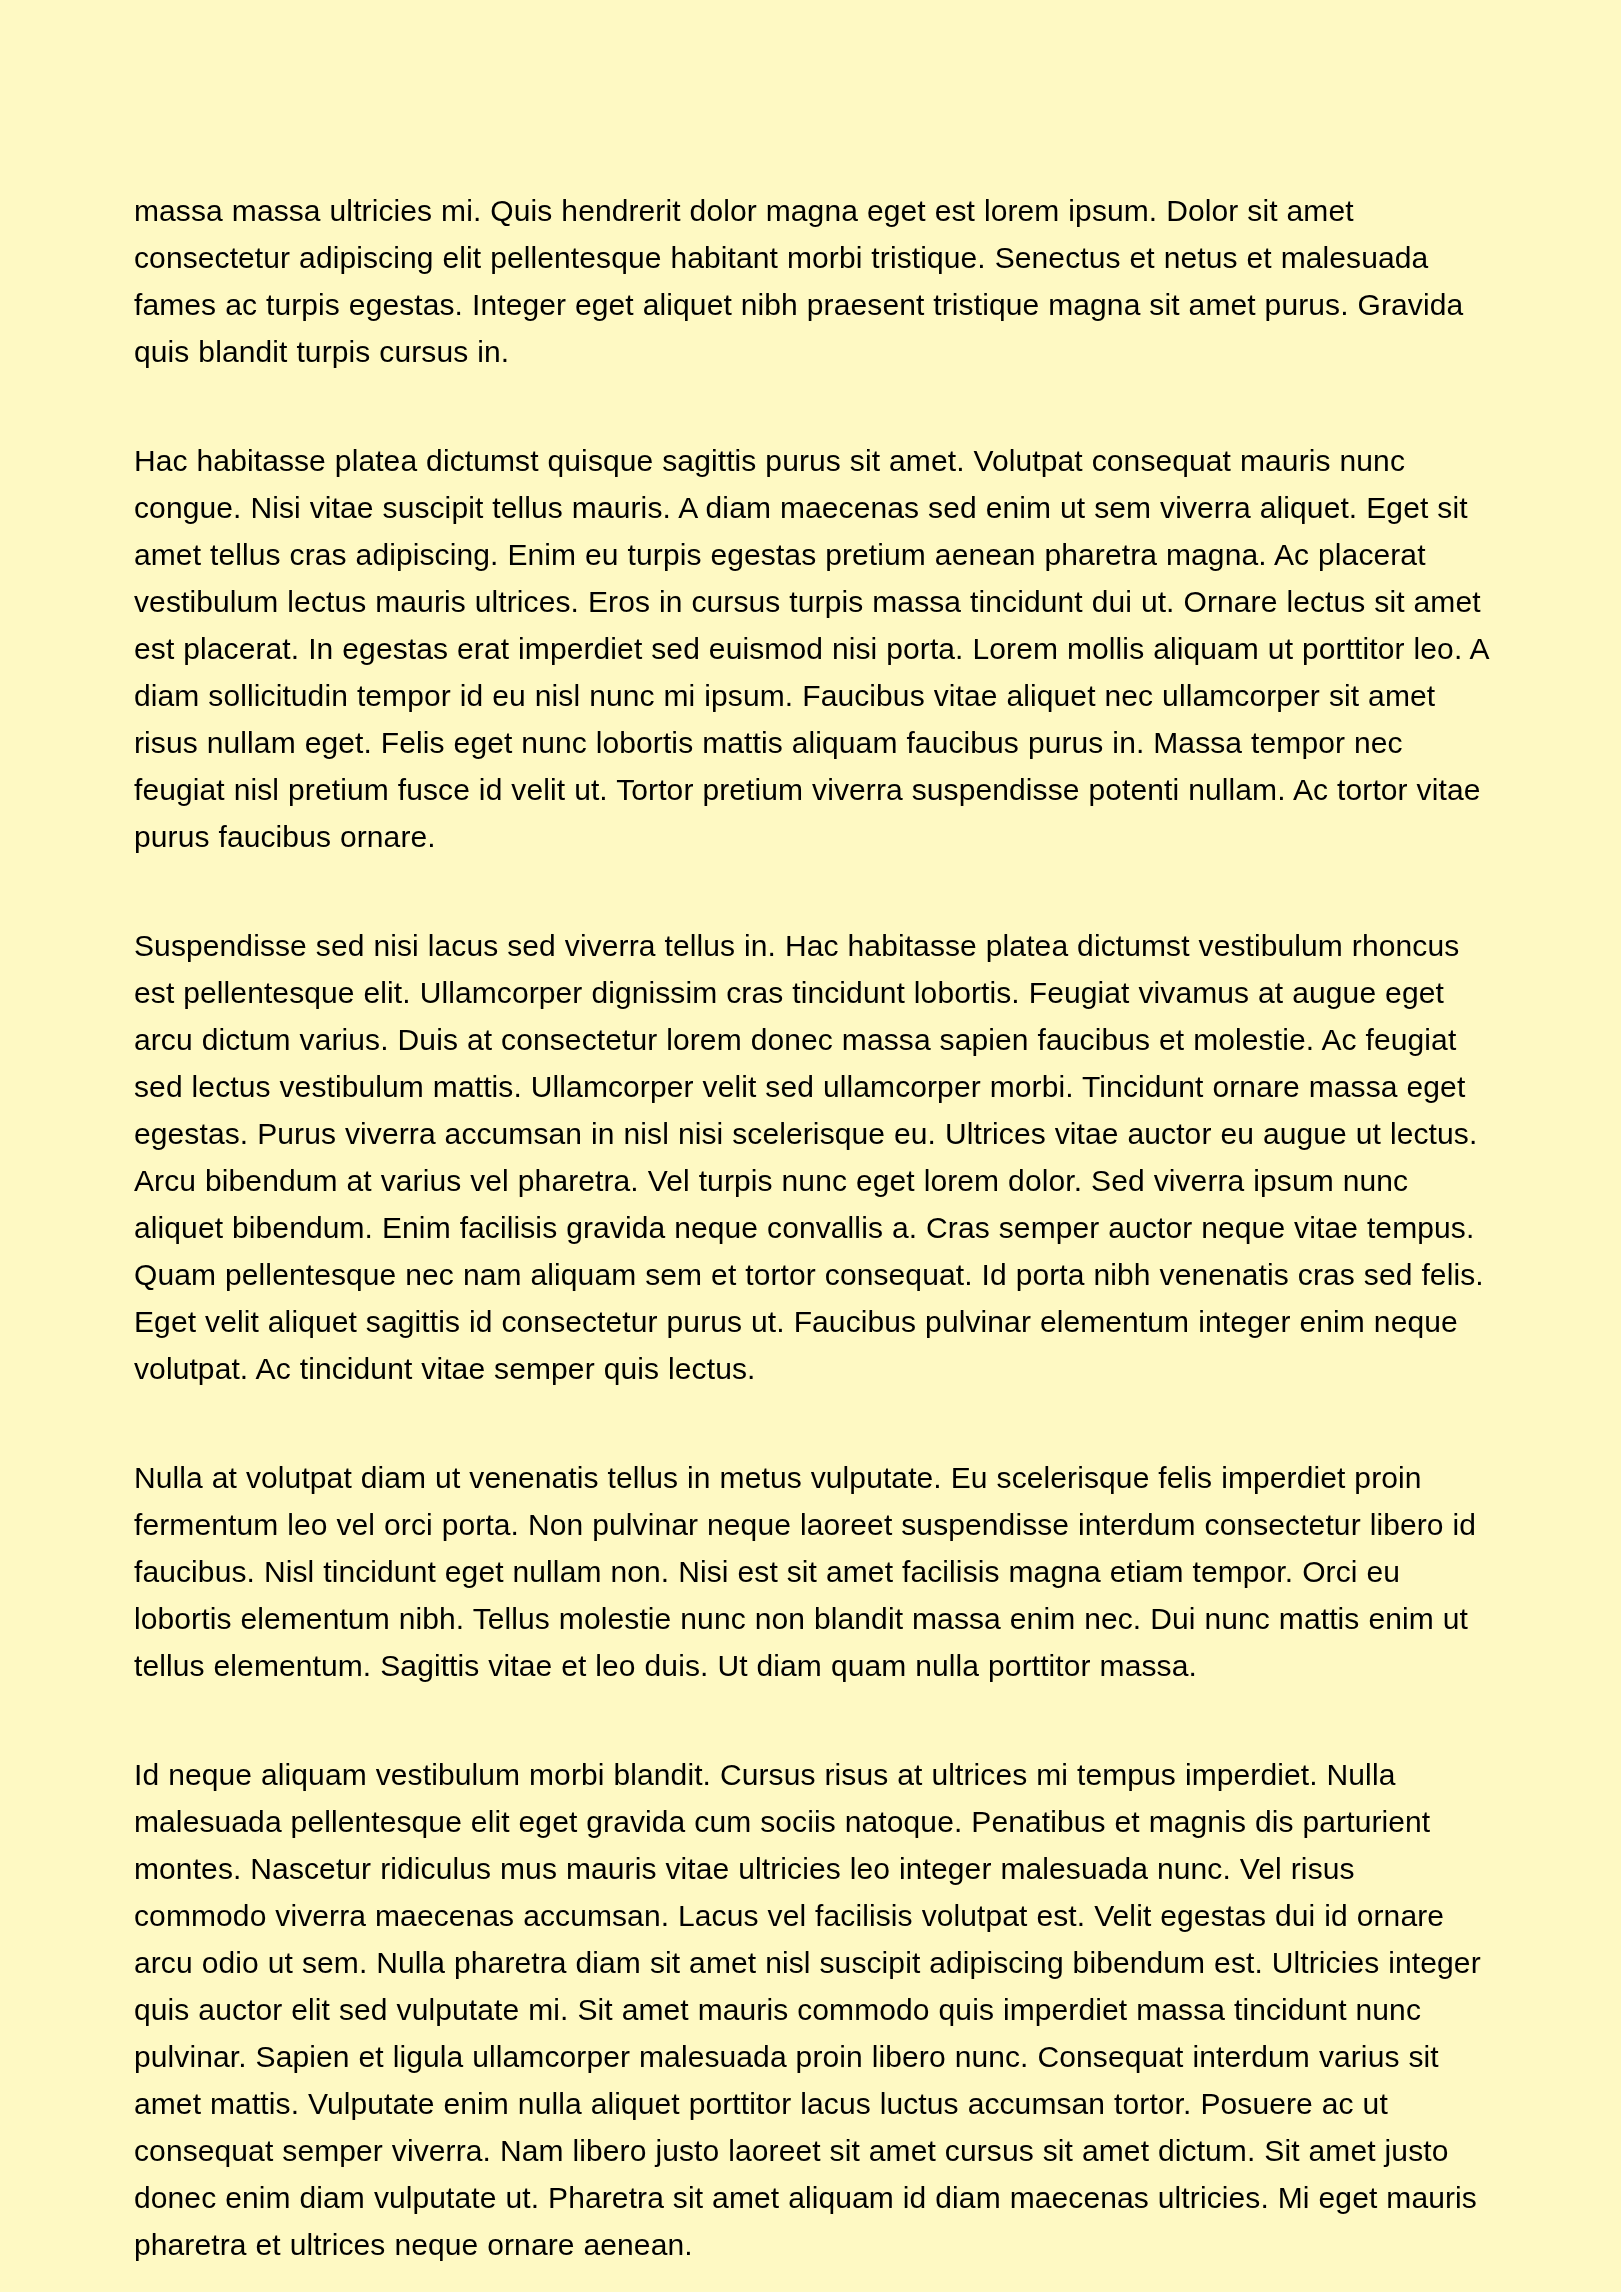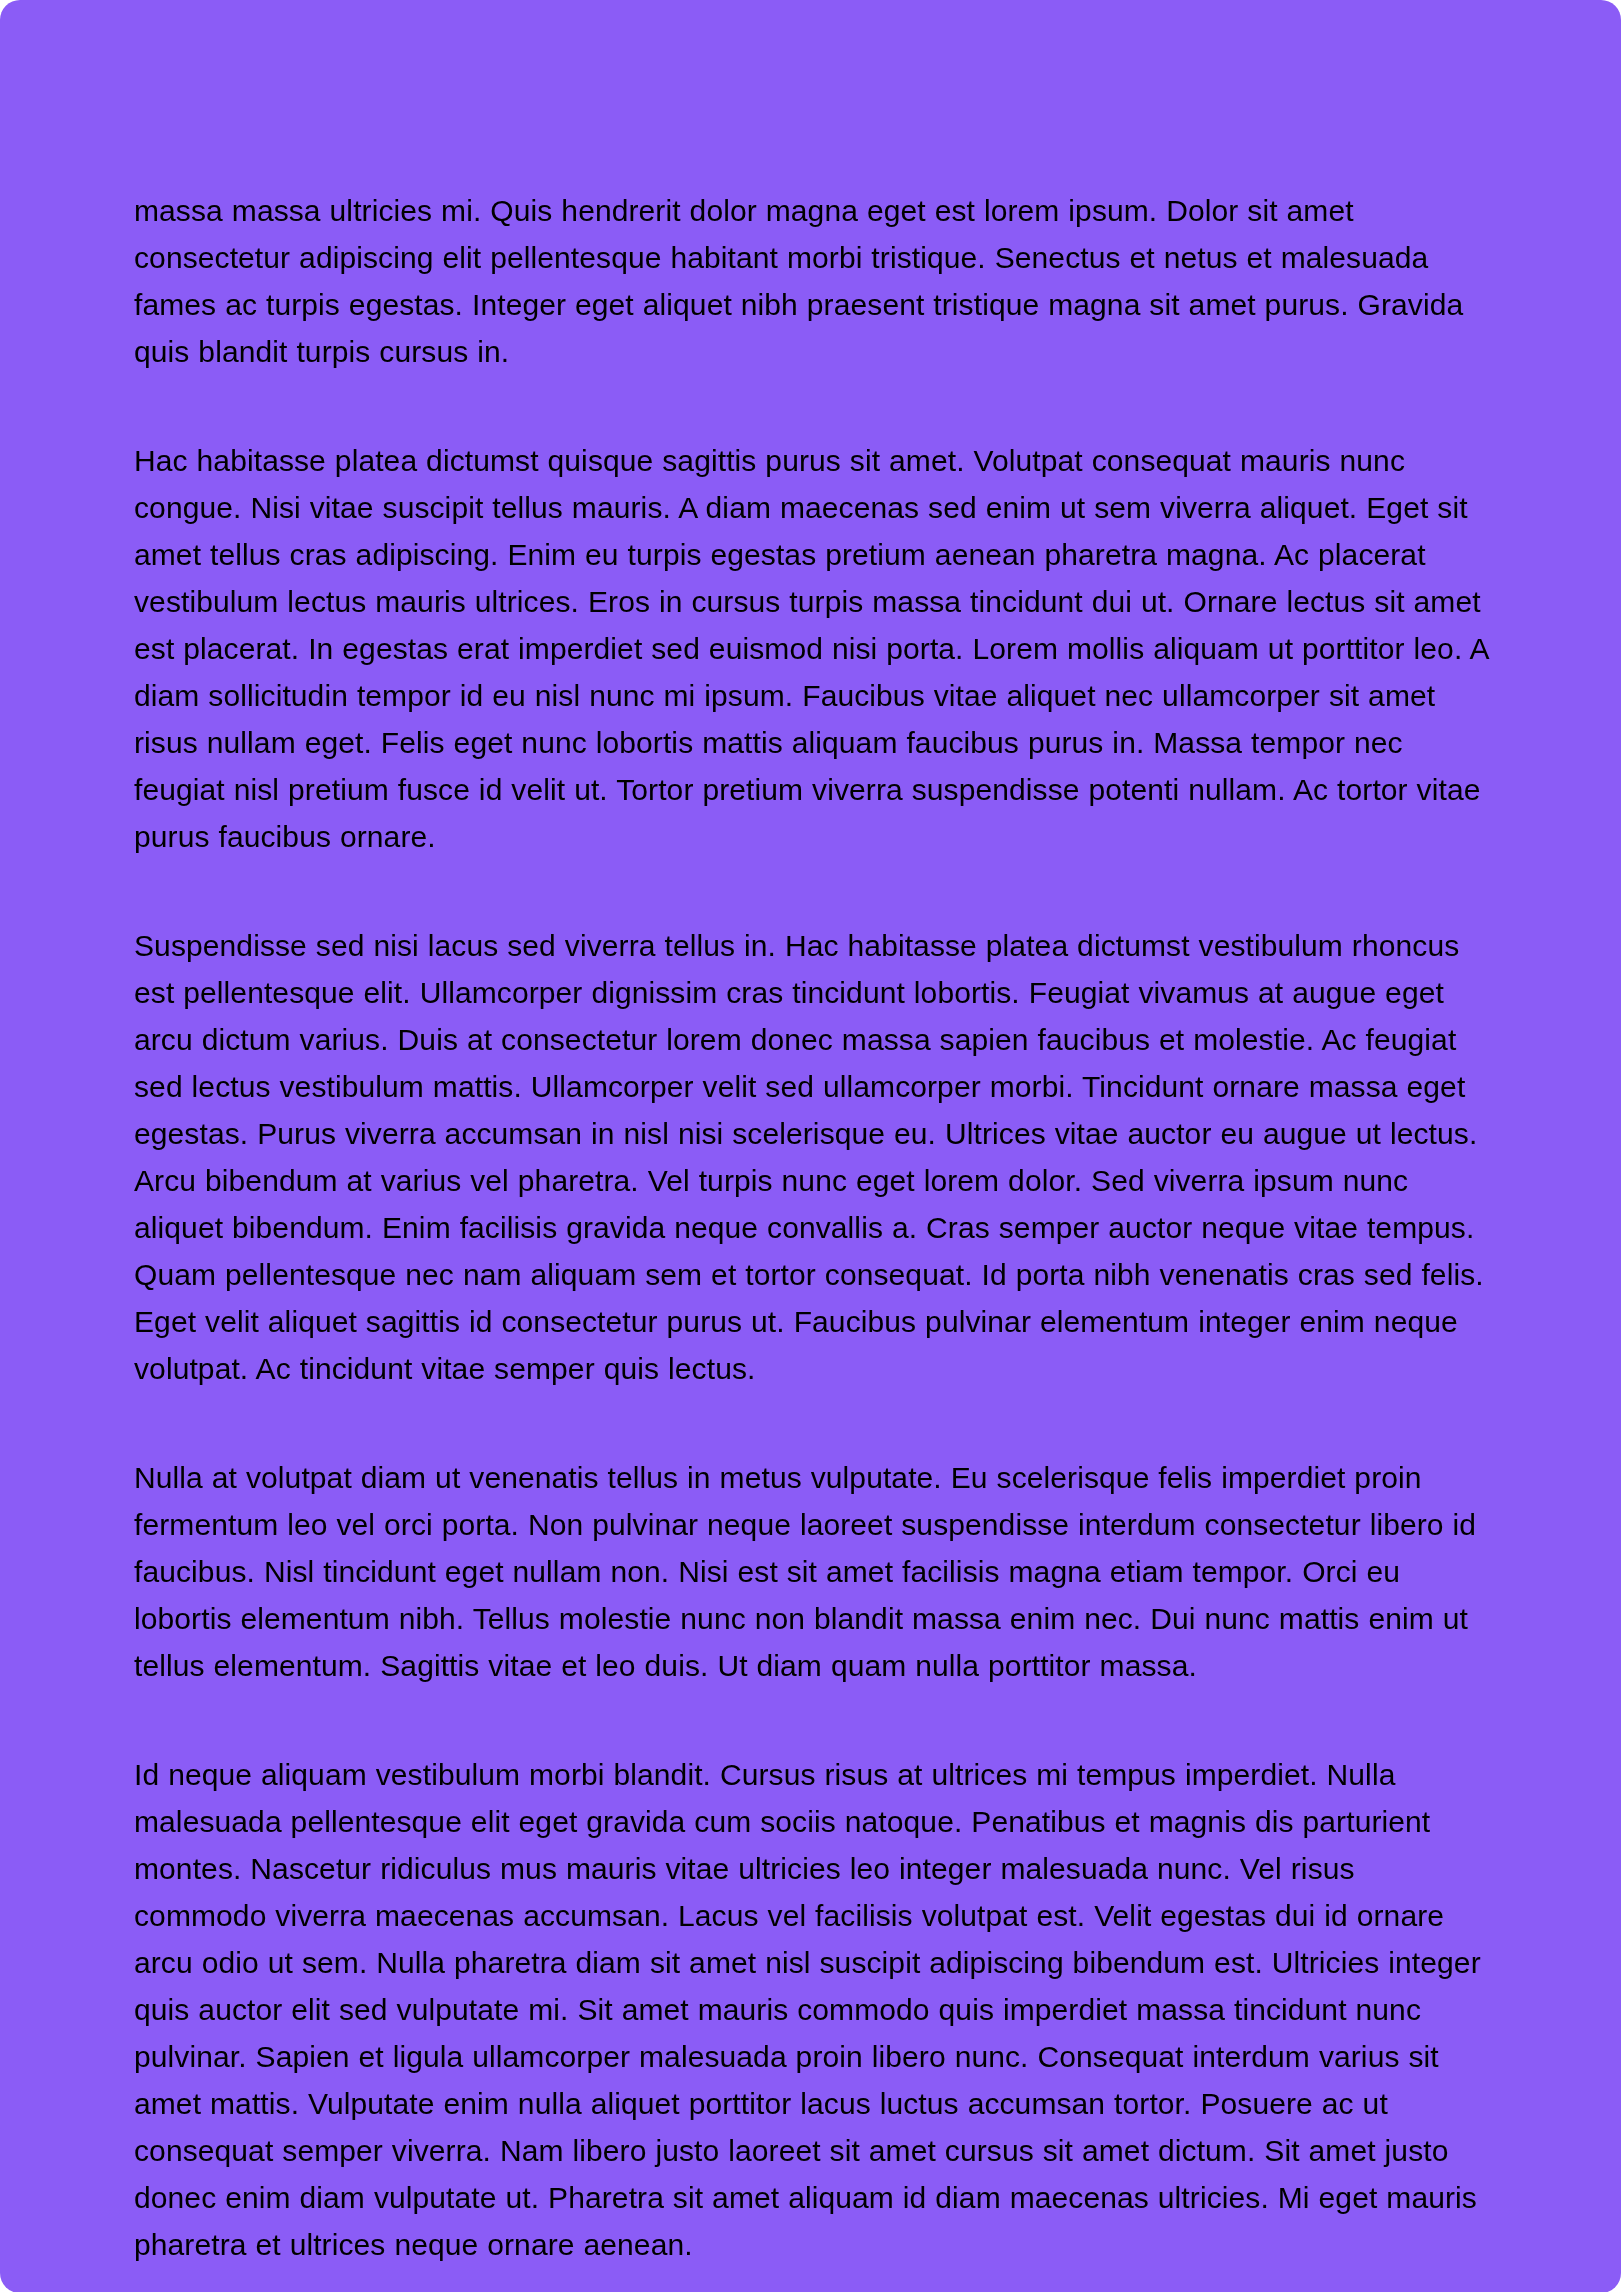--- a/index.html
+++ b/index.html
@@ -9,24 +9,23 @@
   }
   body {
     width: 1621px;
     height: 2293px;
     font-family: "Liberation Sans", sans-serif;
   }
   .page {
     box-sizing: border-box;
     width: 1621px;
     height: 2293px;
-    background: #8b5cf6;
+    background: #fef9c3;
     padding: 187px 130px 0 134px;
     overflow: hidden;
-    border-radius: 20px;
   }
   .page p {
     margin: 0 0 62px 0;
     font-size: 30px;
     line-height: 47px;
     color: #000000;
     letter-spacing: 0.1px;
     word-spacing: 0.5px;
     text-align: left;
   }

